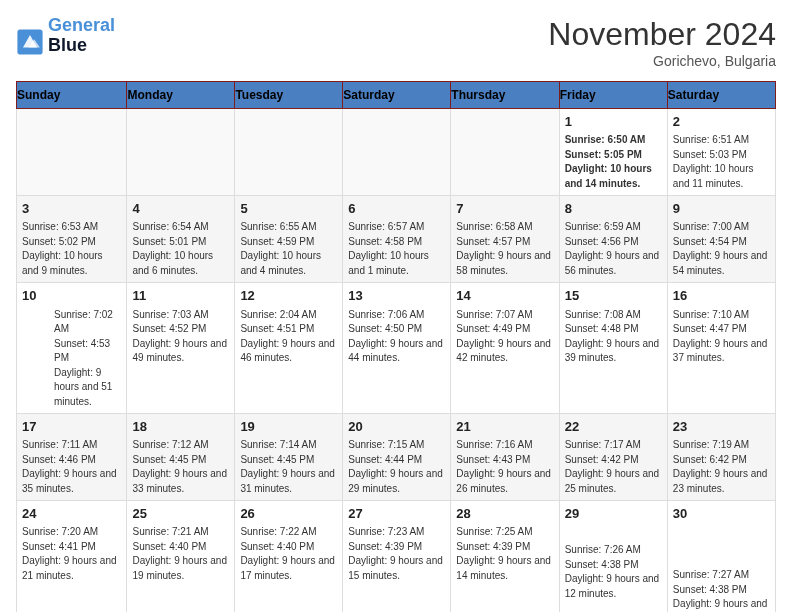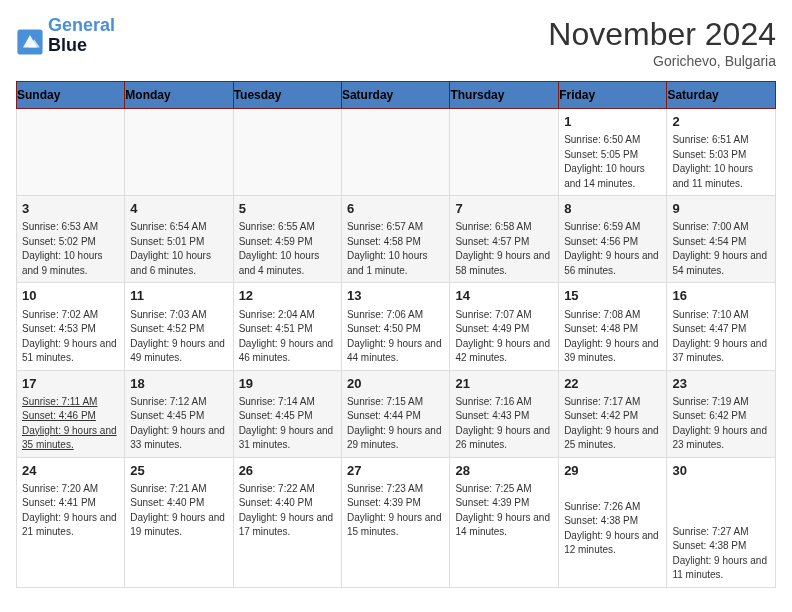--- a/index.html
+++ b/index.html
@@ -125,21 +125,21 @@
   </thead>
   <tbody id="calendar-body">
   <tr>
         <td class="empty"></td>
         <td class="empty"></td>
         <td class="empty"></td>
         <td class="empty"></td>
         <td class="empty"></td>
         <td>
           <span class="day-num">1</span>
-          <div class="day-info" style="white-space: pre-line;">Sunrise: 6:50 AM
+          <div class="day-info" style="white-space: pre-line; font-weight: bold;">Sunrise: 6:50 AM
 Sunset: 5:05 PM
 Daylight: 10 hours and 14 minutes.</div>
         </td>
         <td>
           <span class="day-num">2</span>
           <div class="day-info" style="white-space: pre-line;">Sunrise: 6:51 AM
 Sunset: 5:03 PM
 Daylight: 10 hours and 11 minutes.</div>
         </td>
       </tr>
@@ -183,21 +183,21 @@
         <td>
           <span class="day-num">9</span>
           <div class="day-info" style="white-space: pre-line;">Sunrise: 7:00 AM
 Sunset: 4:54 PM
 Daylight: 9 hours and 54 minutes.</div>
         </td>
       </tr>
       <tr>
         <td>
           <span class="day-num">10</span>
-          <div class="day-info" style="white-space: pre-line;">Sunrise: 7:02 AM
+          <div class="day-info" style="white-space: pre-line; margin-left: 32px;">Sunrise: 7:02 AM
 Sunset: 4:53 PM
 Daylight: 9 hours and 51 minutes.</div>
         </td>
         <td>
           <span class="day-num">11</span>
           <div class="day-info" style="white-space: pre-line;">Sunrise: 7:03 AM
 Sunset: 4:52 PM
 Daylight: 9 hours and 49 minutes.</div>
         </td>
         <td>
@@ -227,21 +227,21 @@
         <td>
           <span class="day-num">16</span>
           <div class="day-info" style="white-space: pre-line;">Sunrise: 7:10 AM
 Sunset: 4:47 PM
 Daylight: 9 hours and 37 minutes.</div>
         </td>
       </tr>
       <tr>
         <td>
           <span class="day-num">17</span>
-          <div class="day-info" style="white-space: pre-line; text-decoration: underline;">Sunrise: 7:11 AM
+          <div class="day-info" style="white-space: pre-line;">Sunrise: 7:11 AM
 Sunset: 4:46 PM
 Daylight: 9 hours and 35 minutes.</div>
         </td>
         <td>
           <span class="day-num">18</span>
           <div class="day-info" style="white-space: pre-line;">Sunrise: 7:12 AM
 Sunset: 4:45 PM
 Daylight: 9 hours and 33 minutes.</div>
         </td>
         <td>

